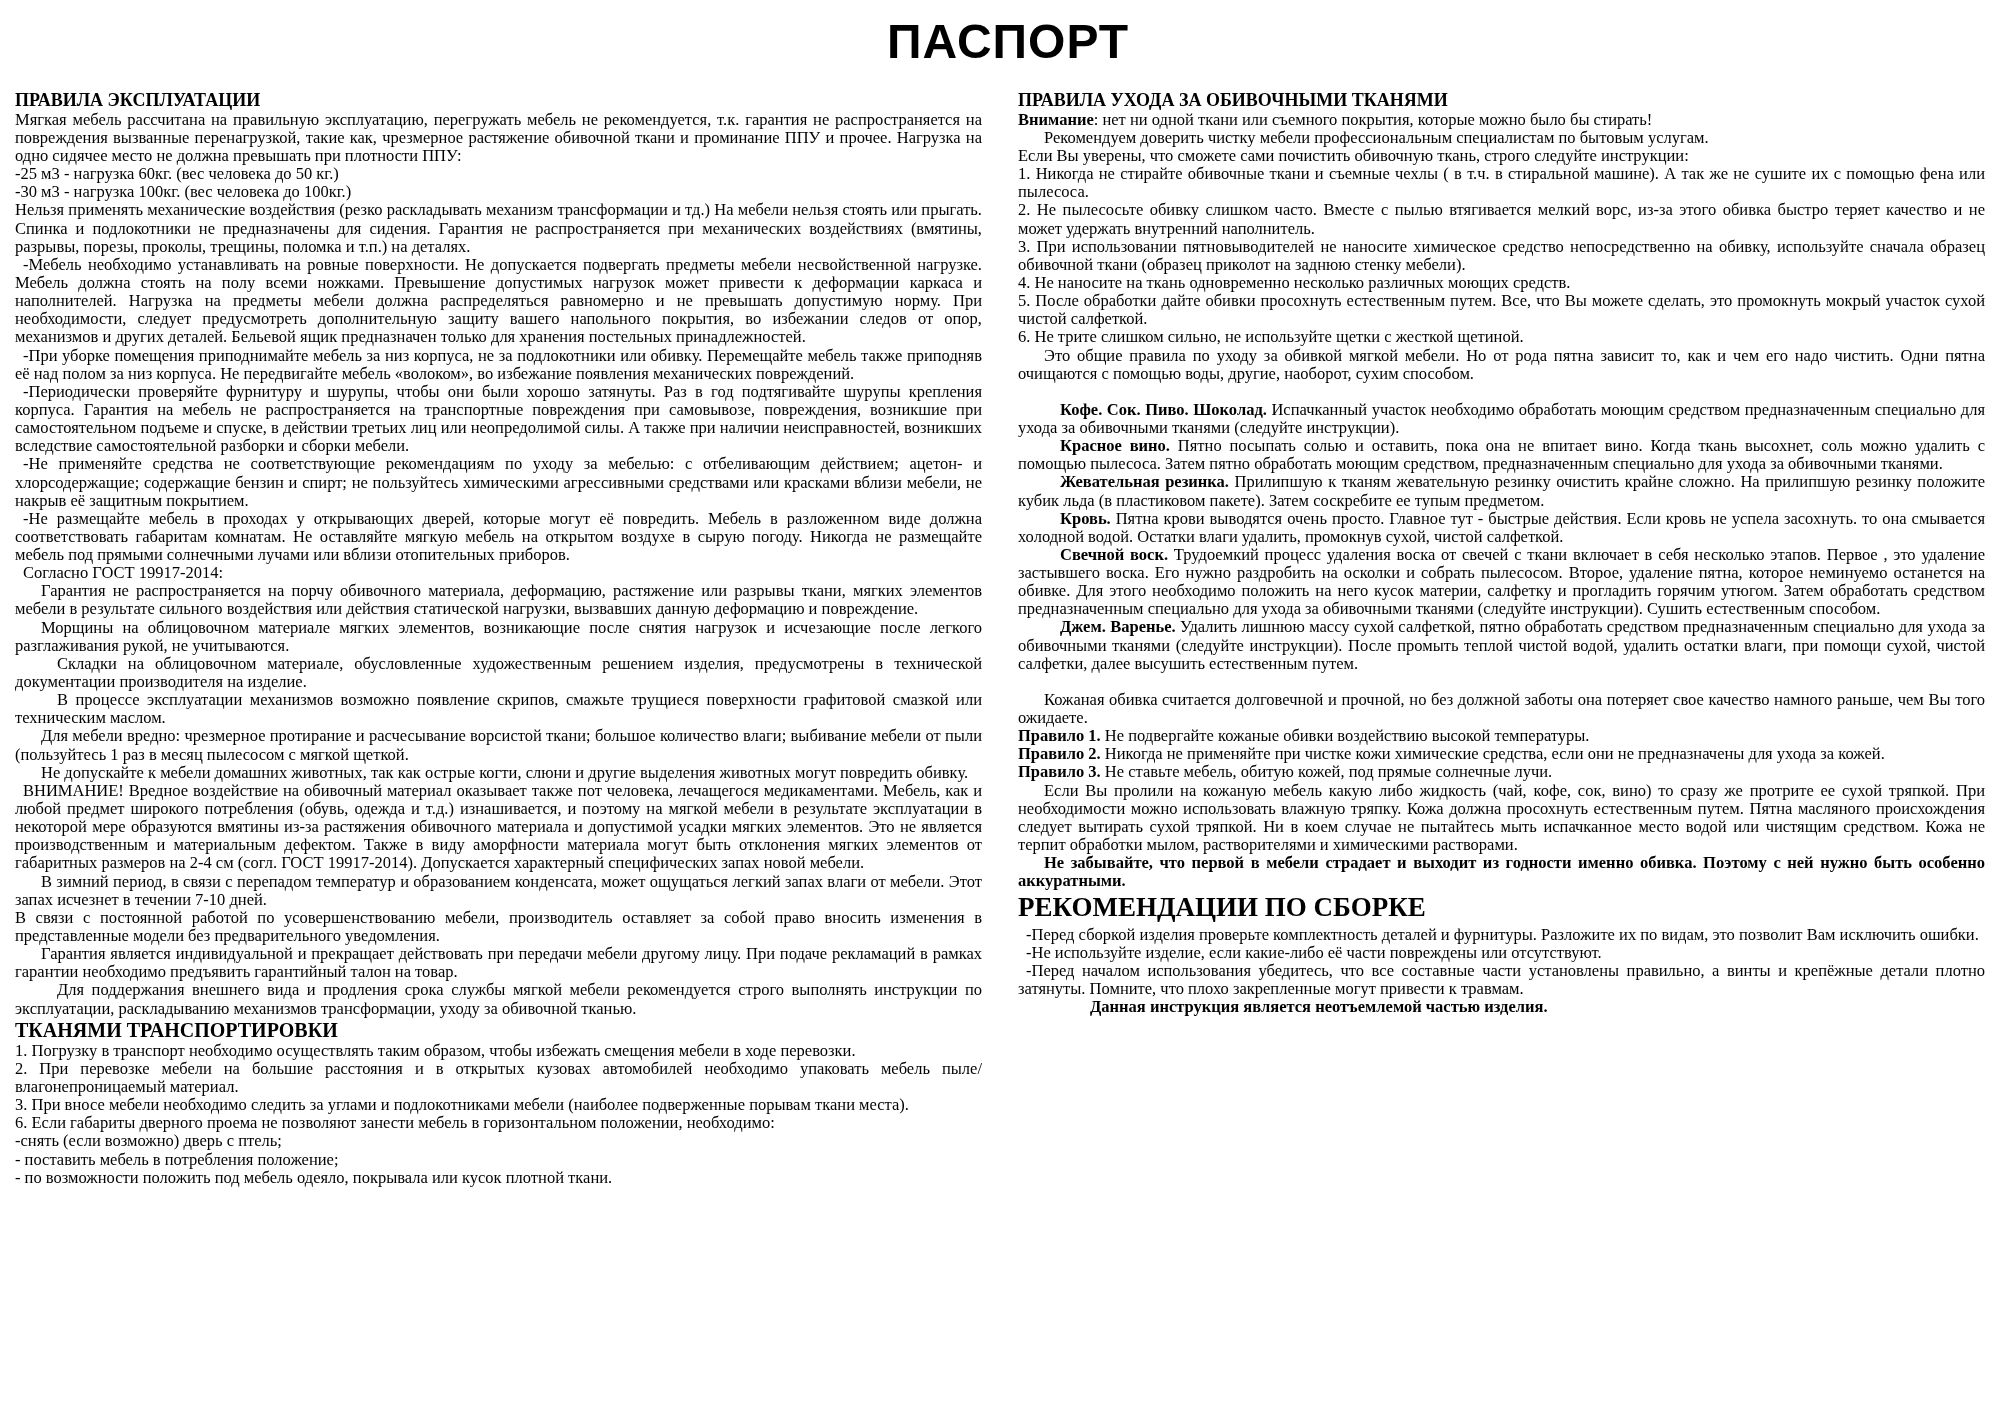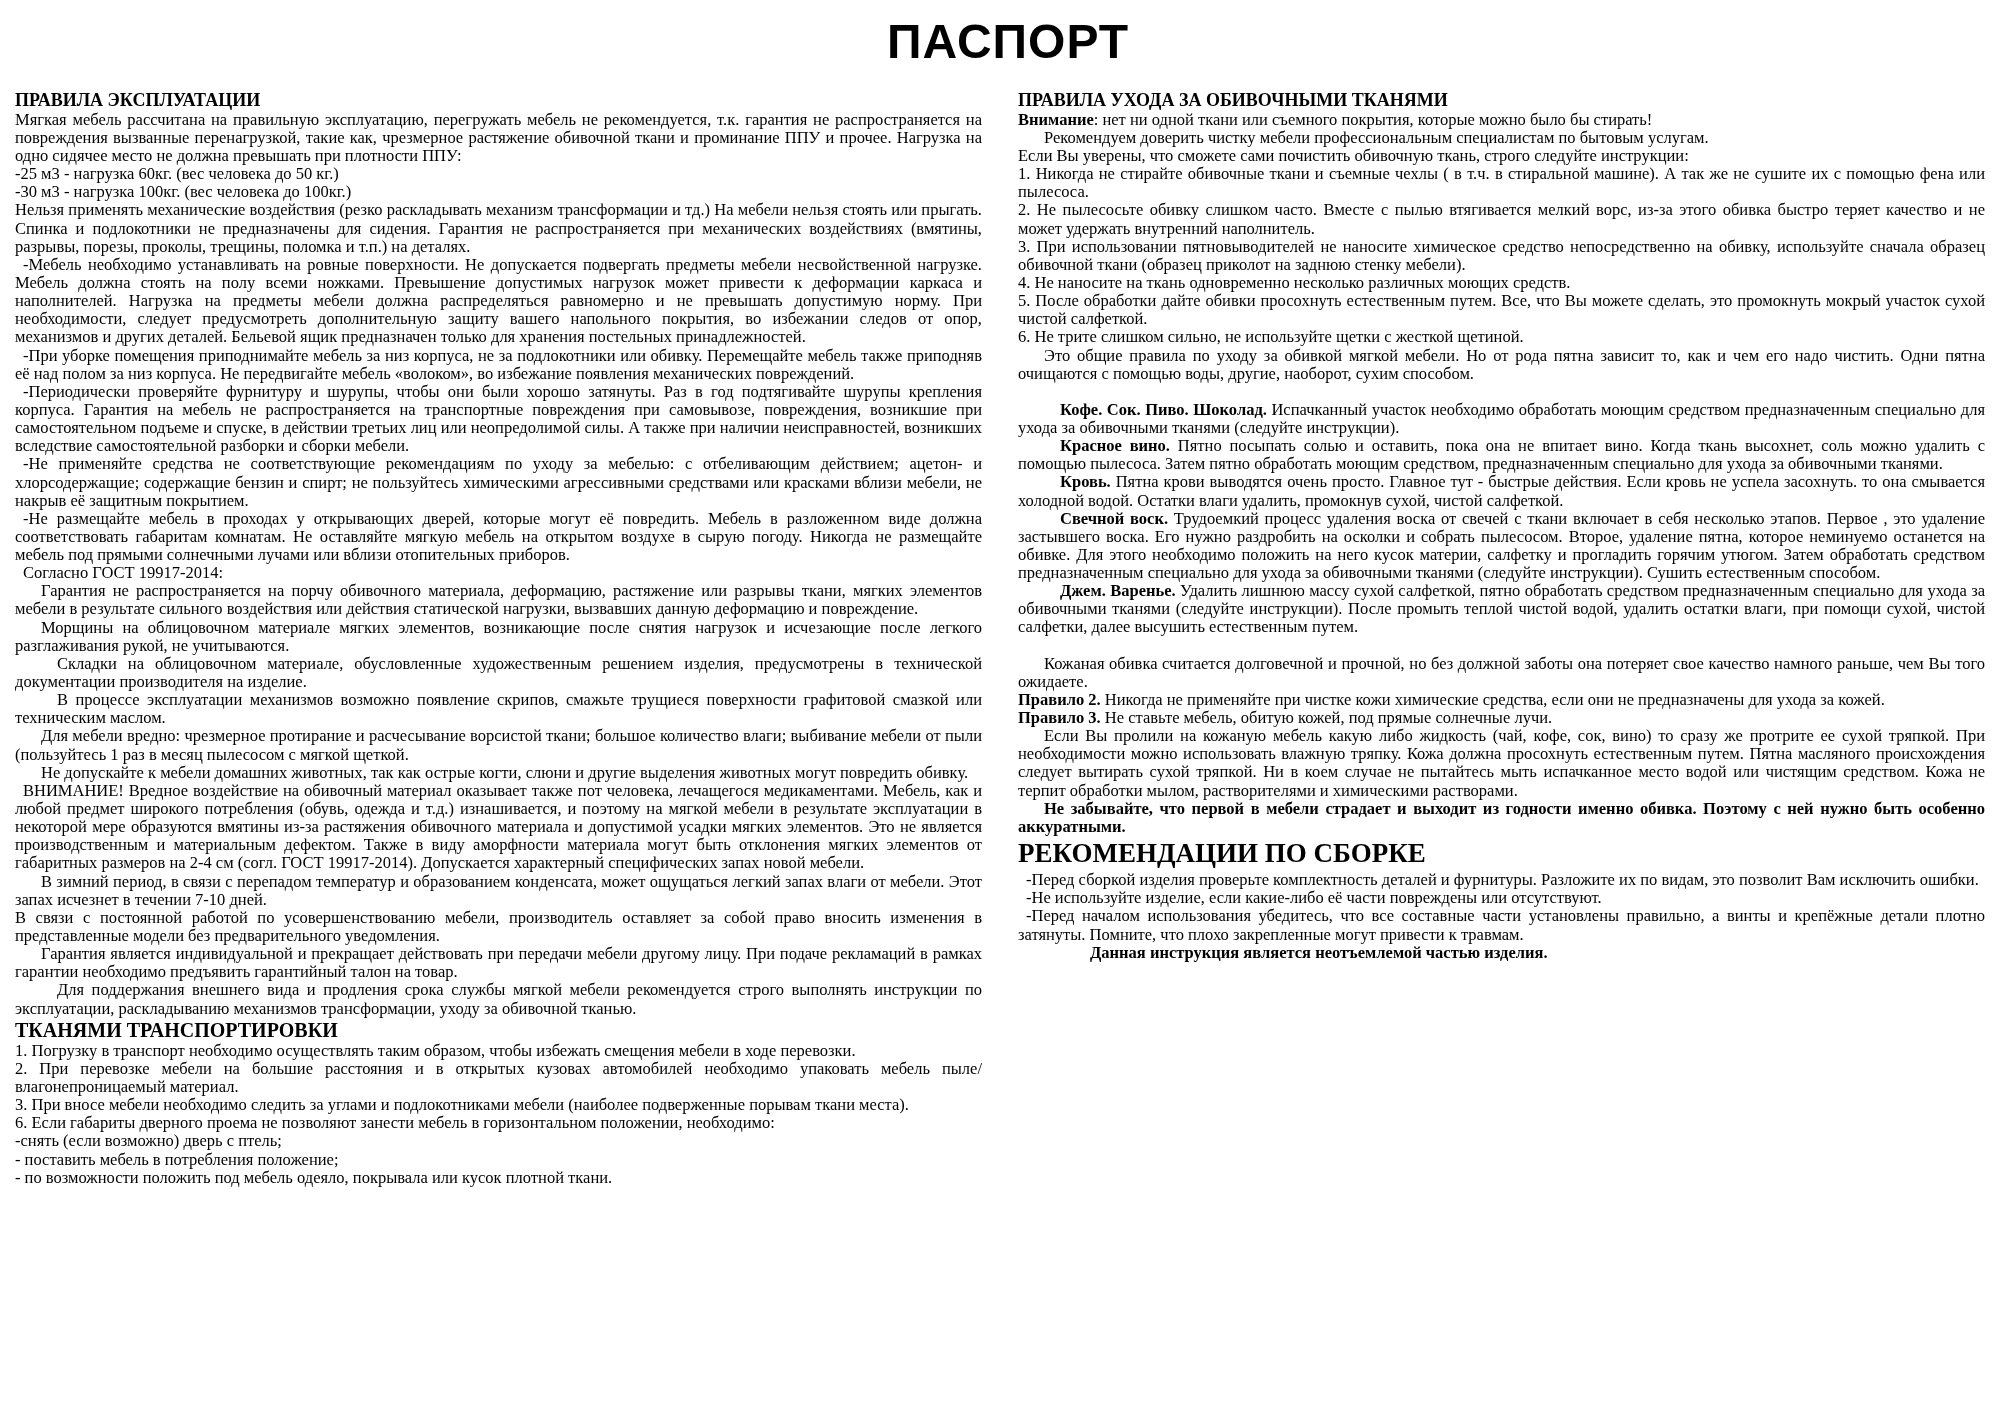--- a/index.html
+++ b/index.html
@@ -75,25 +75,27 @@
       <p>1. Никогда не стирайте обивочные ткани и съемные чехлы ( в т.ч. в стиральной машине). А так же не сушите их с помощью фена или пылесоса.</p>
       <p>2. Не пылесосьте обивку слишком часто. Вместе с пылью втягивается мелкий ворс, из-за этого обивка быстро теряет качество и не может удержать внутренний наполнитель.</p>
       <p>3. При использовании пятновыводителей не наносите химическое средство непосредственно на обивку, используйте сначала образец обивочной ткани (образец приколот на заднюю стенку мебели).</p>
       <p>4. Не наносите на ткань одновременно несколько различных моющих средств.</p>
       <p>5. После обработки дайте обивки просохнуть естественным путем. Все, что Вы можете сделать, это промокнуть мокрый участок сухой чистой салфеткой.</p>
       <p>6. Не трите слишком сильно, не используйте щетки с жесткой щетиной.</p>
       <p class="i2">Это общие правила по уходу за обивкой мягкой мебели. Но от рода пятна зависит то, как и чем его надо чистить. Одни пятна очищаются с помощью воды, другие, наоборот, сухим способом.</p>
 
       <p class="i3 gap"><b>Кофе. Сок. Пиво. Шоколад.</b><span> Испачканный участок необходимо обработать моющим средством предназначенным специально для ухода за обивочными тканями (следуйте инструкции).</span></p>
       <p class="i3"><b>Красное вино.</b><span> Пятно посыпать солью и оставить, пока она не впитает вино. Когда ткань высохнет, соль можно удалить с помощью пылесоса. Затем пятно обработать моющим средством, предназначенным специально для ухода за обивочными тканями.</span></p>
+      <p class="i3"><b>Жевательная резинка.</b><span> Прилипшую к тканям жевательную резинку очистить крайне сложно. На прилипшую резинку положите кубик льда (в пластиковом пакете). Затем соскребите ее тупым предметом.</span></p>
       <p class="i3"><b>Кровь.</b><span> Пятна крови выводятся очень просто. Главное тут - быстрые действия. Если кровь не успела засохнуть. то она смывается холодной водой. Остатки влаги удалить, промокнув сухой, чистой салфеткой.</span></p>
       <p class="i3"><b>Свечной воск.</b><span> Трудоемкий процесс удаления воска от свечей с ткани включает в себя несколько этапов. Первое , это удаление застывшего воска. Его нужно раздробить на осколки и собрать пылесосом. Второе, удаление пятна, которое неминуемо останется на обивке. Для этого необходимо положить на него кусок материи, салфетку и прогладить горячим утюгом. Затем обработать средством предназначенным специально для ухода за обивочными тканями (следуйте инструкции). Сушить естественным способом.</span></p>
       <p class="i3"><b>Джем. Варенье.</b><span>  Удалить лишнюю массу сухой салфеткой, пятно обработать средством предназначенным  специально для ухода за обивочными тканями (следуйте инструкции). После промыть теплой чистой водой, удалить остатки влаги, при помощи сухой, чистой салфетки, далее высушить естественным путем.</span></p>
 
       <p class="i2 gap">Кожаная обивка считается долговечной и прочной, но без должной заботы она потеряет свое качество намного раньше, чем Вы того ожидаете.</p>
+      <p><b>Правило 1.</b><span> Не подвергайте кожаные обивки воздействию высокой температуры.</span></p>
       <p><b>Правило 2.</b><span> Никогда не применяйте при чистке кожи химические средства, если они не предназначены для ухода за кожей.</span></p>
       <p><b>Правило 3.</b><span> Не ставьте мебель, обитую кожей, под прямые солнечные лучи.</span></p>
       <p class="i2">Если Вы пролили на кожаную мебель какую либо жидкость (чай, кофе, сок, вино) то сразу же протрите ее сухой тряпкой. При необходимости можно использовать влажную тряпку. Кожа должна просохнуть естественным путем. Пятна масляного происхождения следует вытирать сухой тряпкой. Ни в коем случае не пытайтесь мыть испачканное место водой или чистящим средством. Кожа не терпит обработки мылом, растворителями и химическими  растворами.</p>
       <p class="i2 bold">Не забывайте, что первой в мебели страдает и выходит из годности именно обивка. Поэтому с ней нужно быть особенно аккуратными.</p>
 
       <p class="sec-h-assembly">РЕКОМЕНДАЦИИ ПО СБОРКЕ</p>
       <p class="i1">-Перед сборкой изделия проверьте комплектность деталей и фурнитуры. Разложите их по видам, это позволит Вам исключить ошибки.</p>
       <p class="i1">-Не используйте изделие, если какие-либо её части повреждены или отсутствуют.</p>
       <p class="i1">-Перед началом использования убедитесь, что все составные части установлены правильно, а винты и крепёжные детали плотно затянуты. Помните, что плохо закрепленные могут привести к травмам.</p>
       <p class="i4 bold">Данная инструкция является неотъемлемой частью  изделия.</p>

